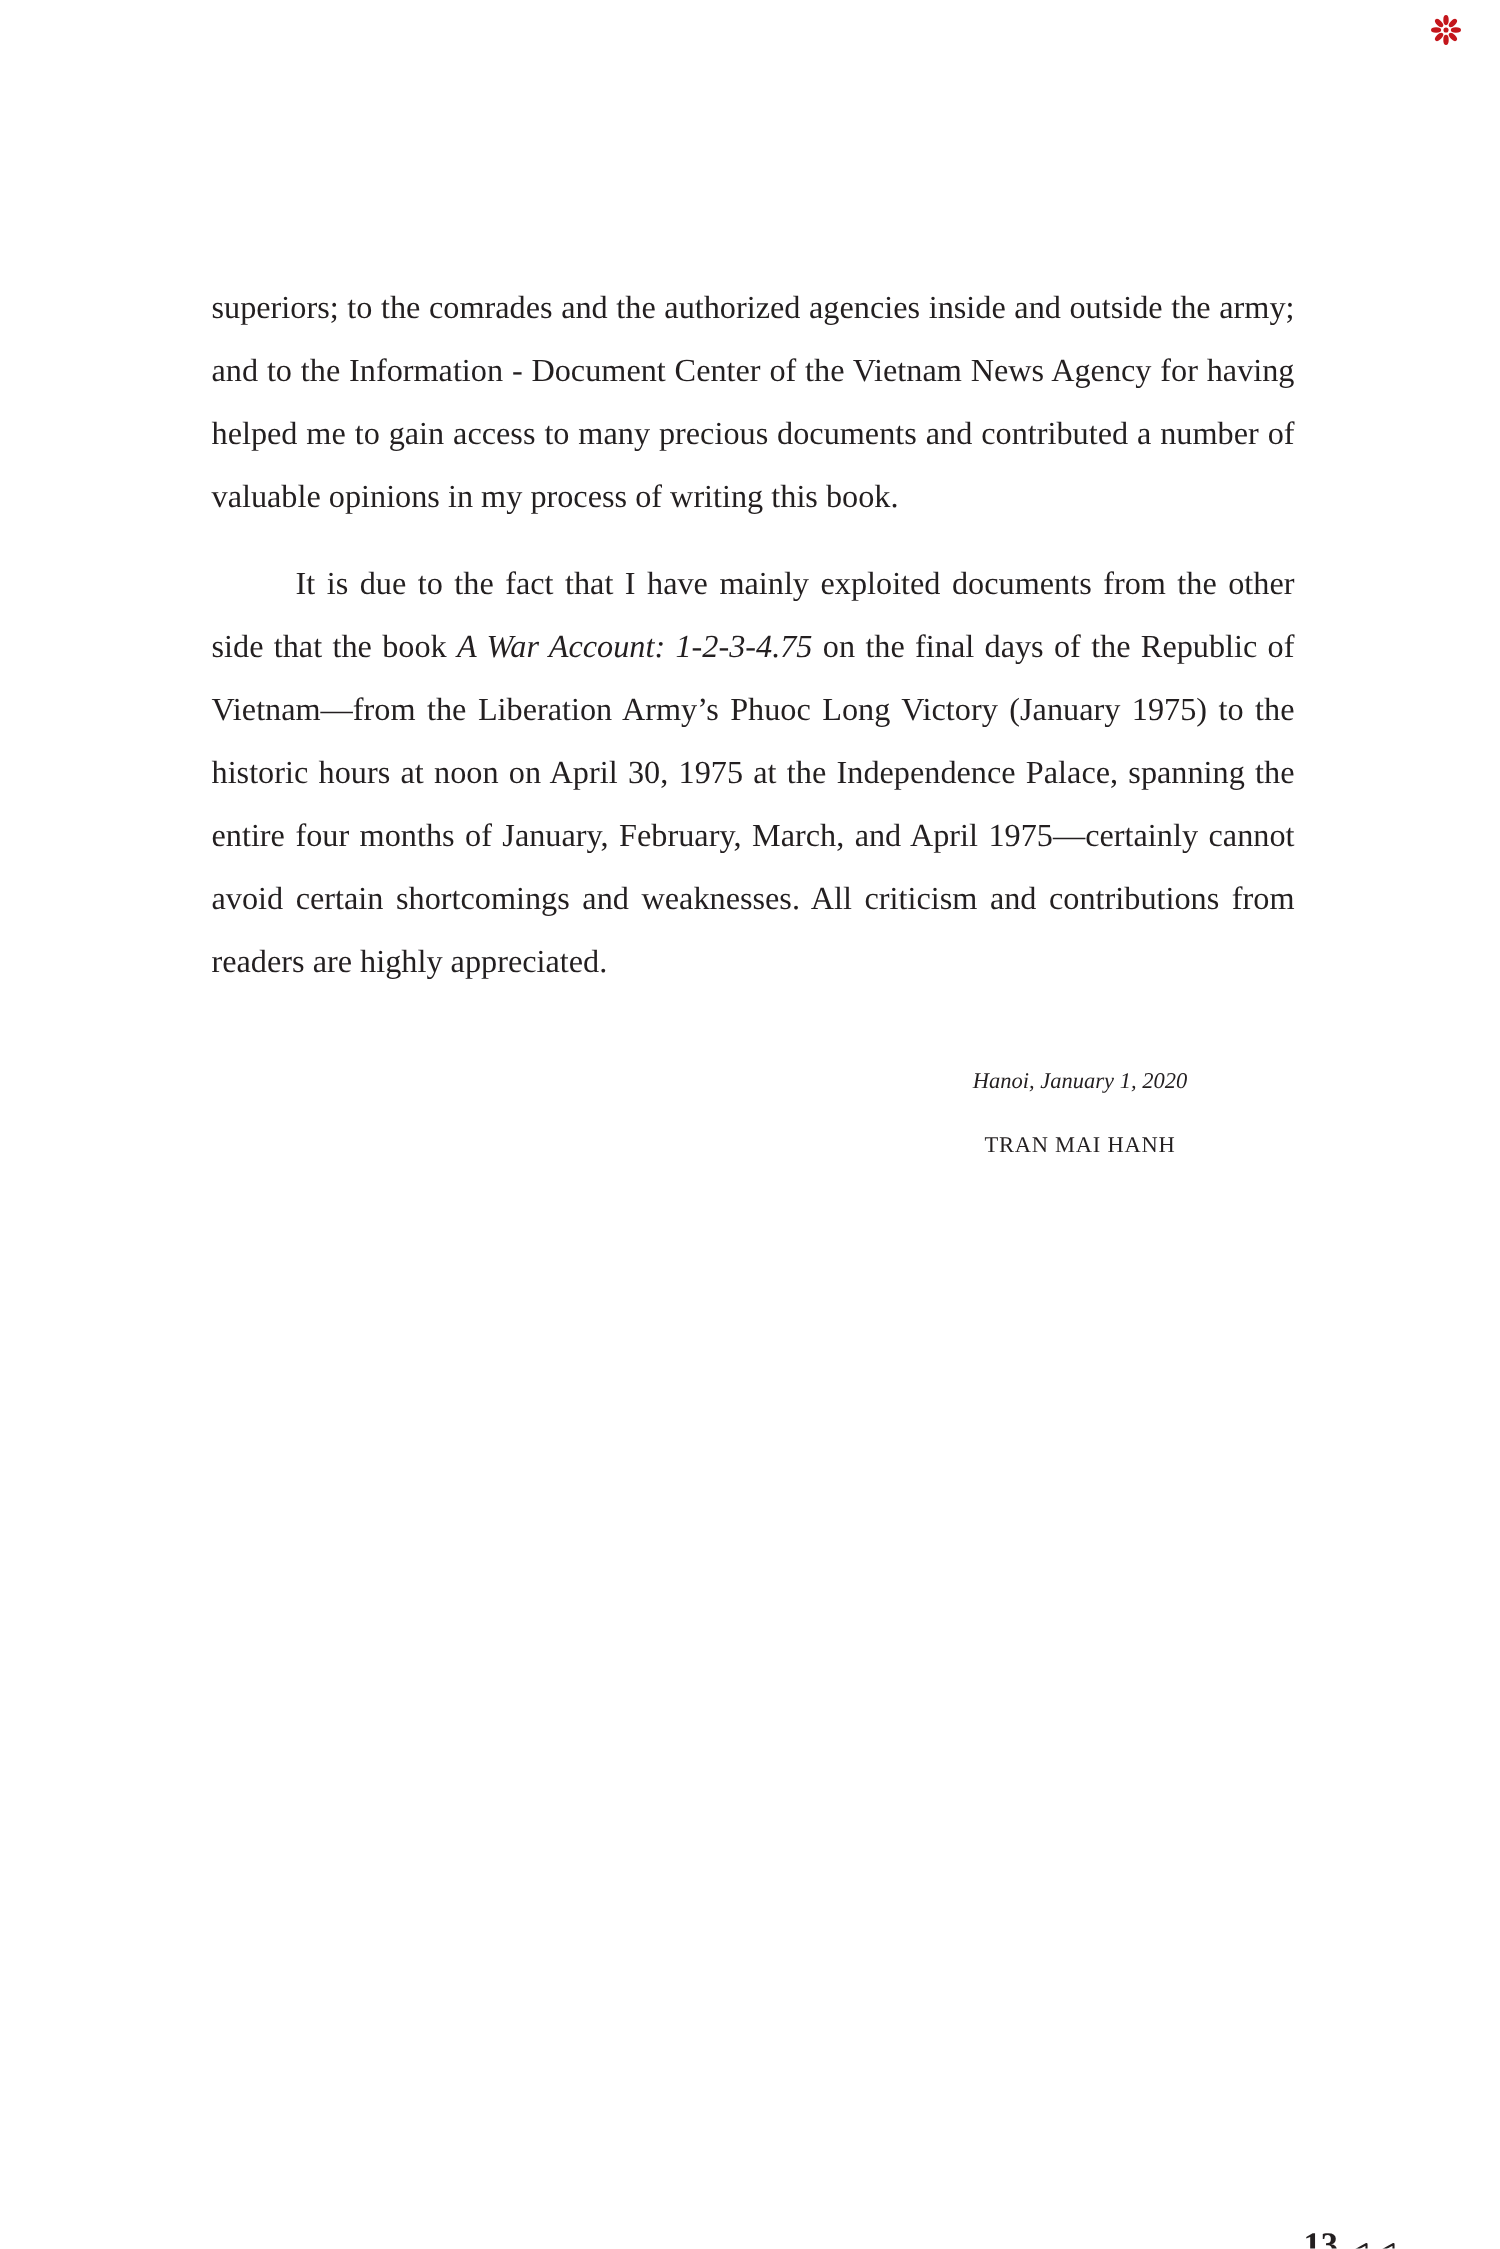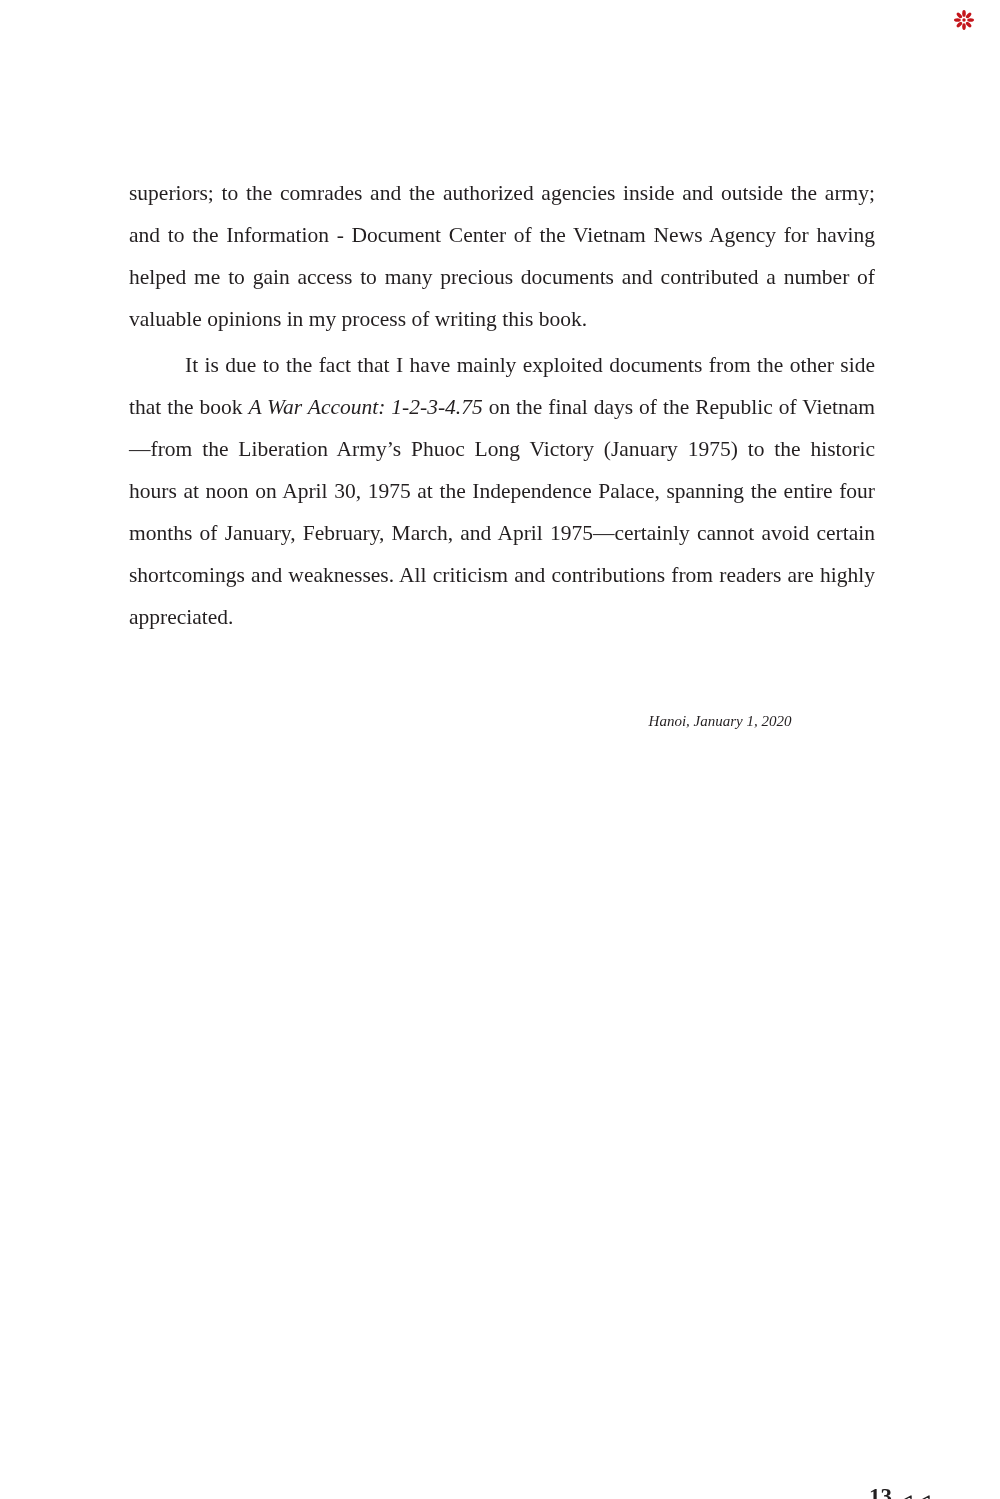--- a/index.html
+++ b/index.html
@@ -27,21 +27,21 @@
   .text-block {
     position: absolute;
     left: 125px;
     top: 168px;
     width: 754px;
     font-size: 21.5px;
     line-height: 42px;
     text-align: justify;
   }
   .para {
-    margin: 4px;
+    margin: 16px;
     font-family: Liberation Serif, serif;
   }
   .para.indented {
     text-indent: 56px;
   }
   .book-title {
     font-style: italic;
   }
   .signature {
     position: absolute;
@@ -102,20 +102,21 @@
     </svg>
   </div>
 
   <div class="text-block">
     <p class="para">superiors; to the comrades and the authorized agencies inside and outside the army; and to the Information - Document Center of the Vietnam News Agency for having helped me to gain access to many precious documents and contributed a number of valuable opinions in my process of writing this book.</p>
     <p class="para indented"><span>It is due to the fact that I have mainly exploited documents from the other side that the book </span><span class="book-title">A War Account: 1-2-3-4.75</span><span> on the final days of the Republic of Vietnam—from the Liberation Army’s Phuoc Long Victory (January 1975) to the historic hours at noon on April 30, 1975 at the Independence Palace, spanning the entire four months of January, February, March, and April 1975—certainly cannot avoid certain shortcomings and weaknesses. All criticism and contributions from readers are highly appreciated.</span></p>
   </div>
 
   <div class="signature">
     <div class="date">Hanoi, January 1, 2020</div>
+    <div class="name">TRAN MAI HANH</div>
   </div>
 
   <div class="footer">
     <span class="page-number">13</span>
     <span class="page-marks">
       <svg width="18" height="18" viewBox="0 0 18 18">
         <path d="M13 4 L3 9.5 L13 13.5 Z" fill="none" stroke="#231f20" stroke-width="1.4" stroke-linejoin="round"></path>
         <path d="M3 9.5 L16 8" fill="none" stroke="#231f20" stroke-width="1.2"></path>
       </svg>
       <svg width="18" height="18" viewBox="0 0 18 18">

